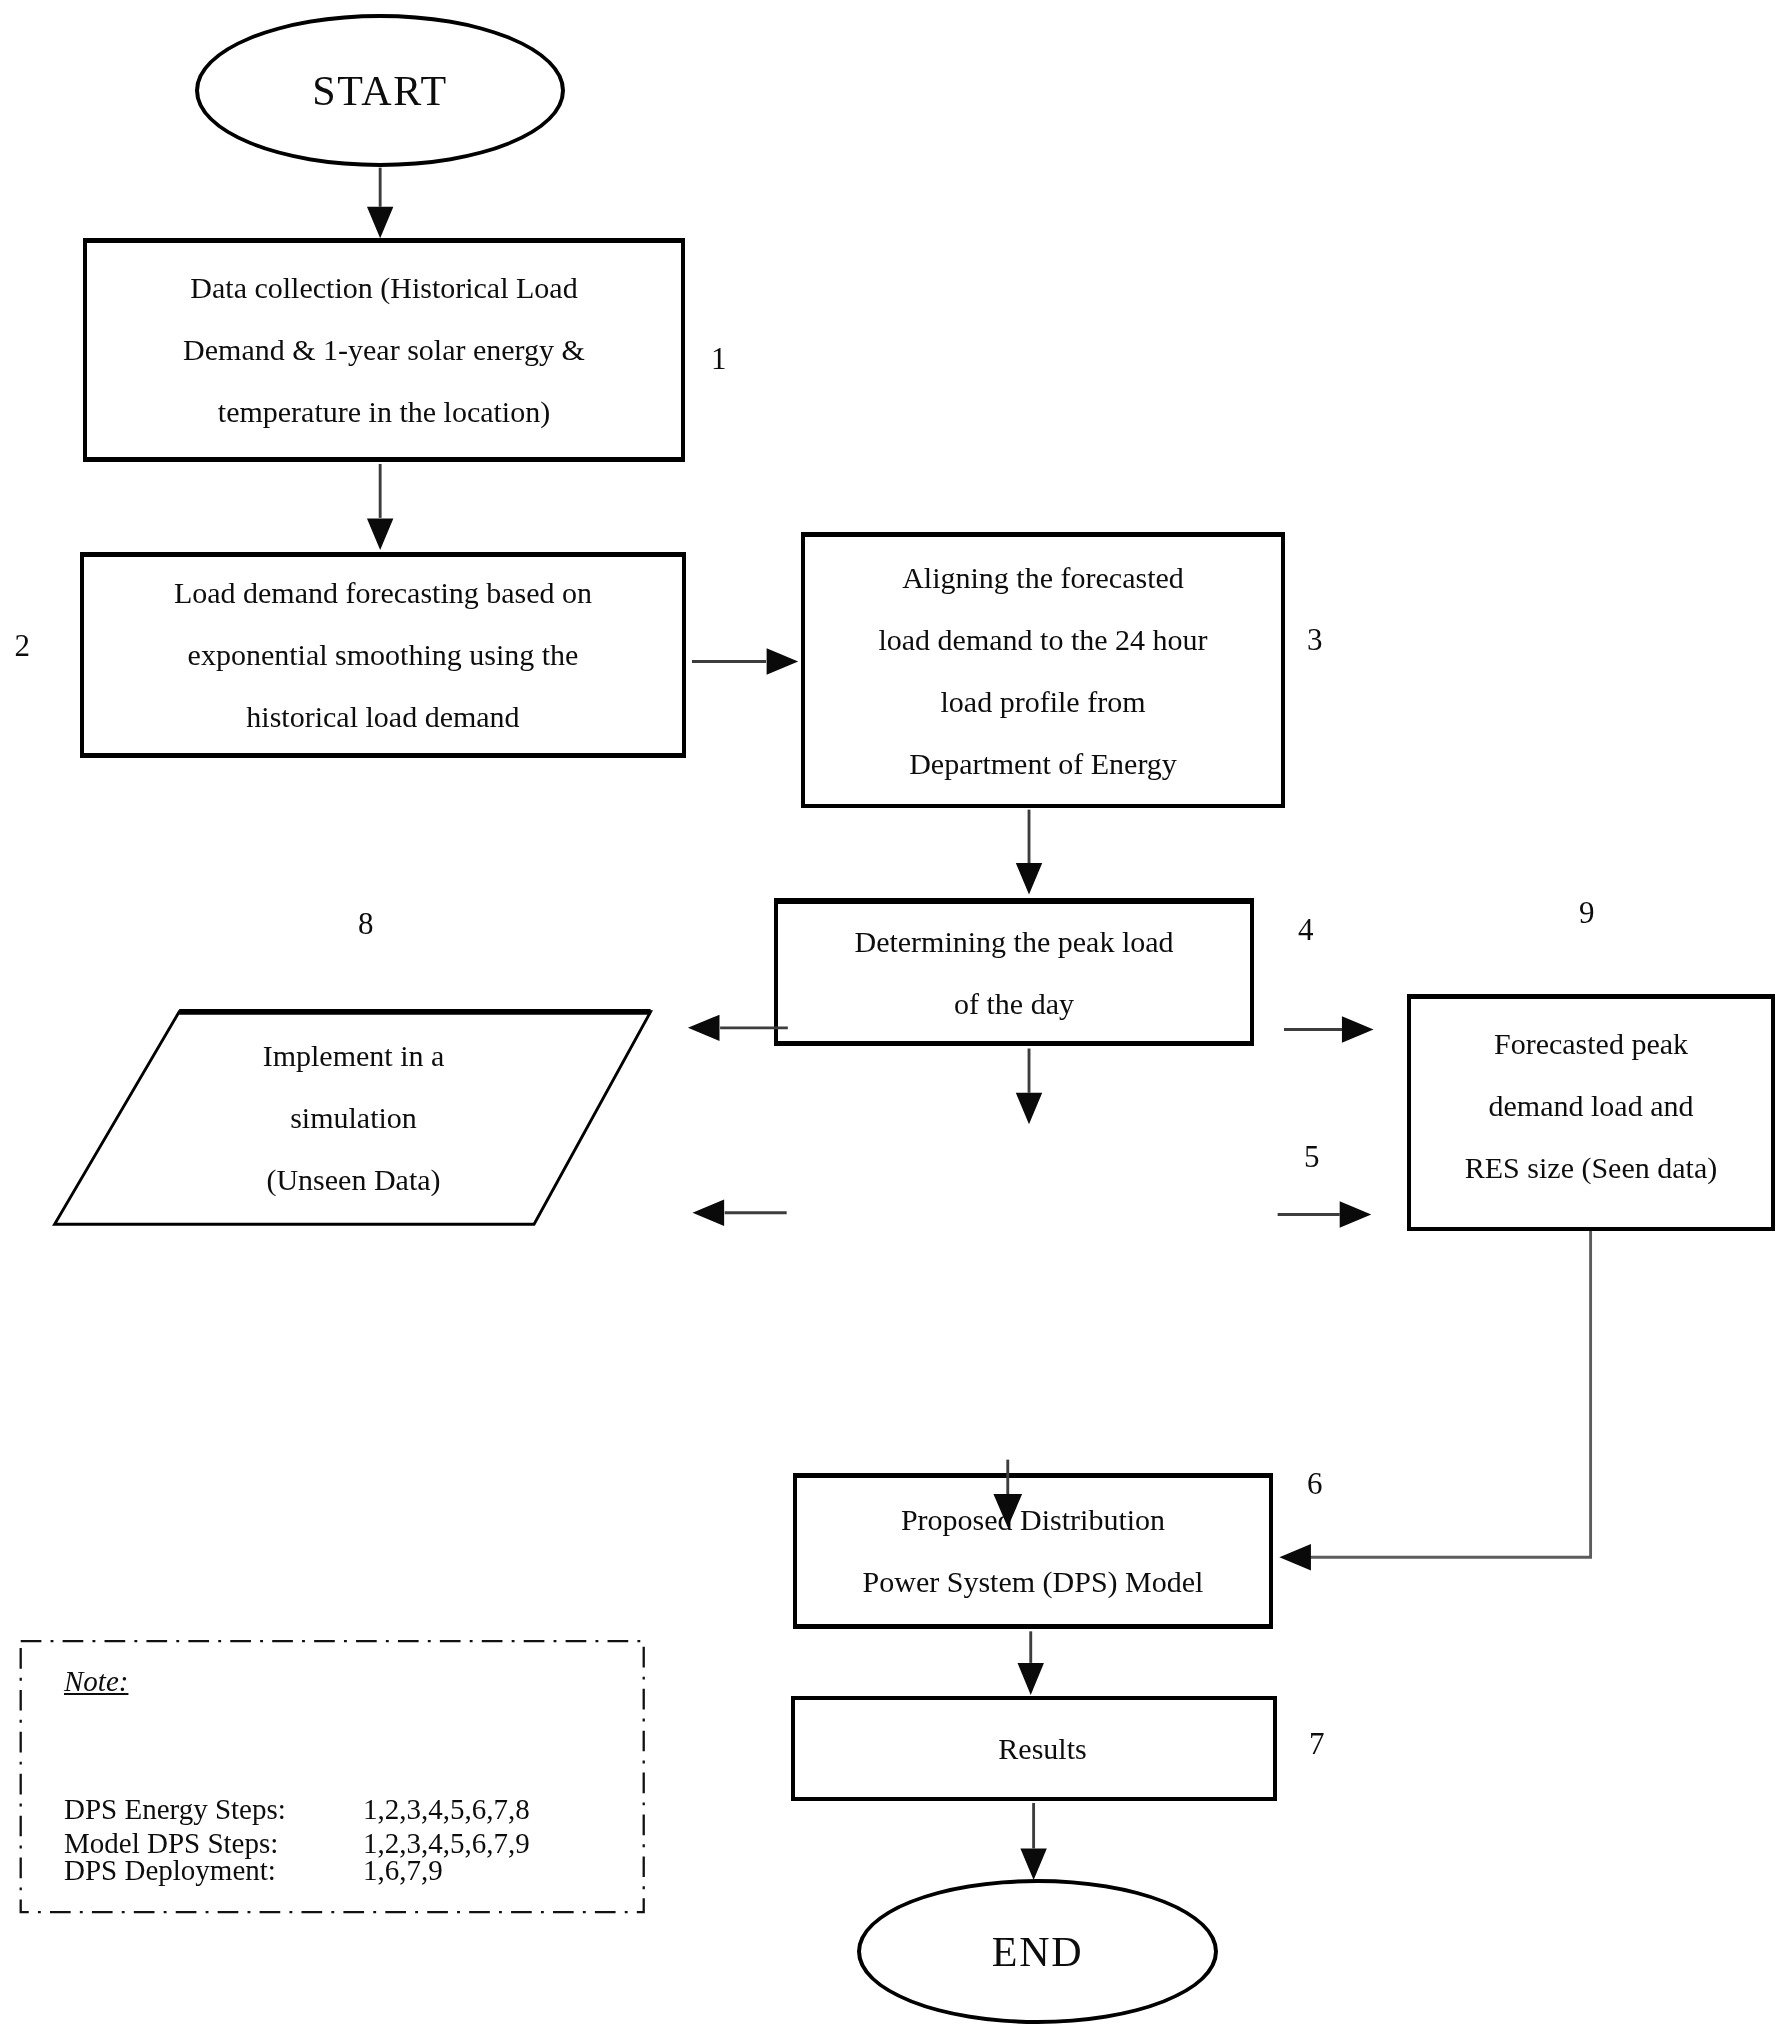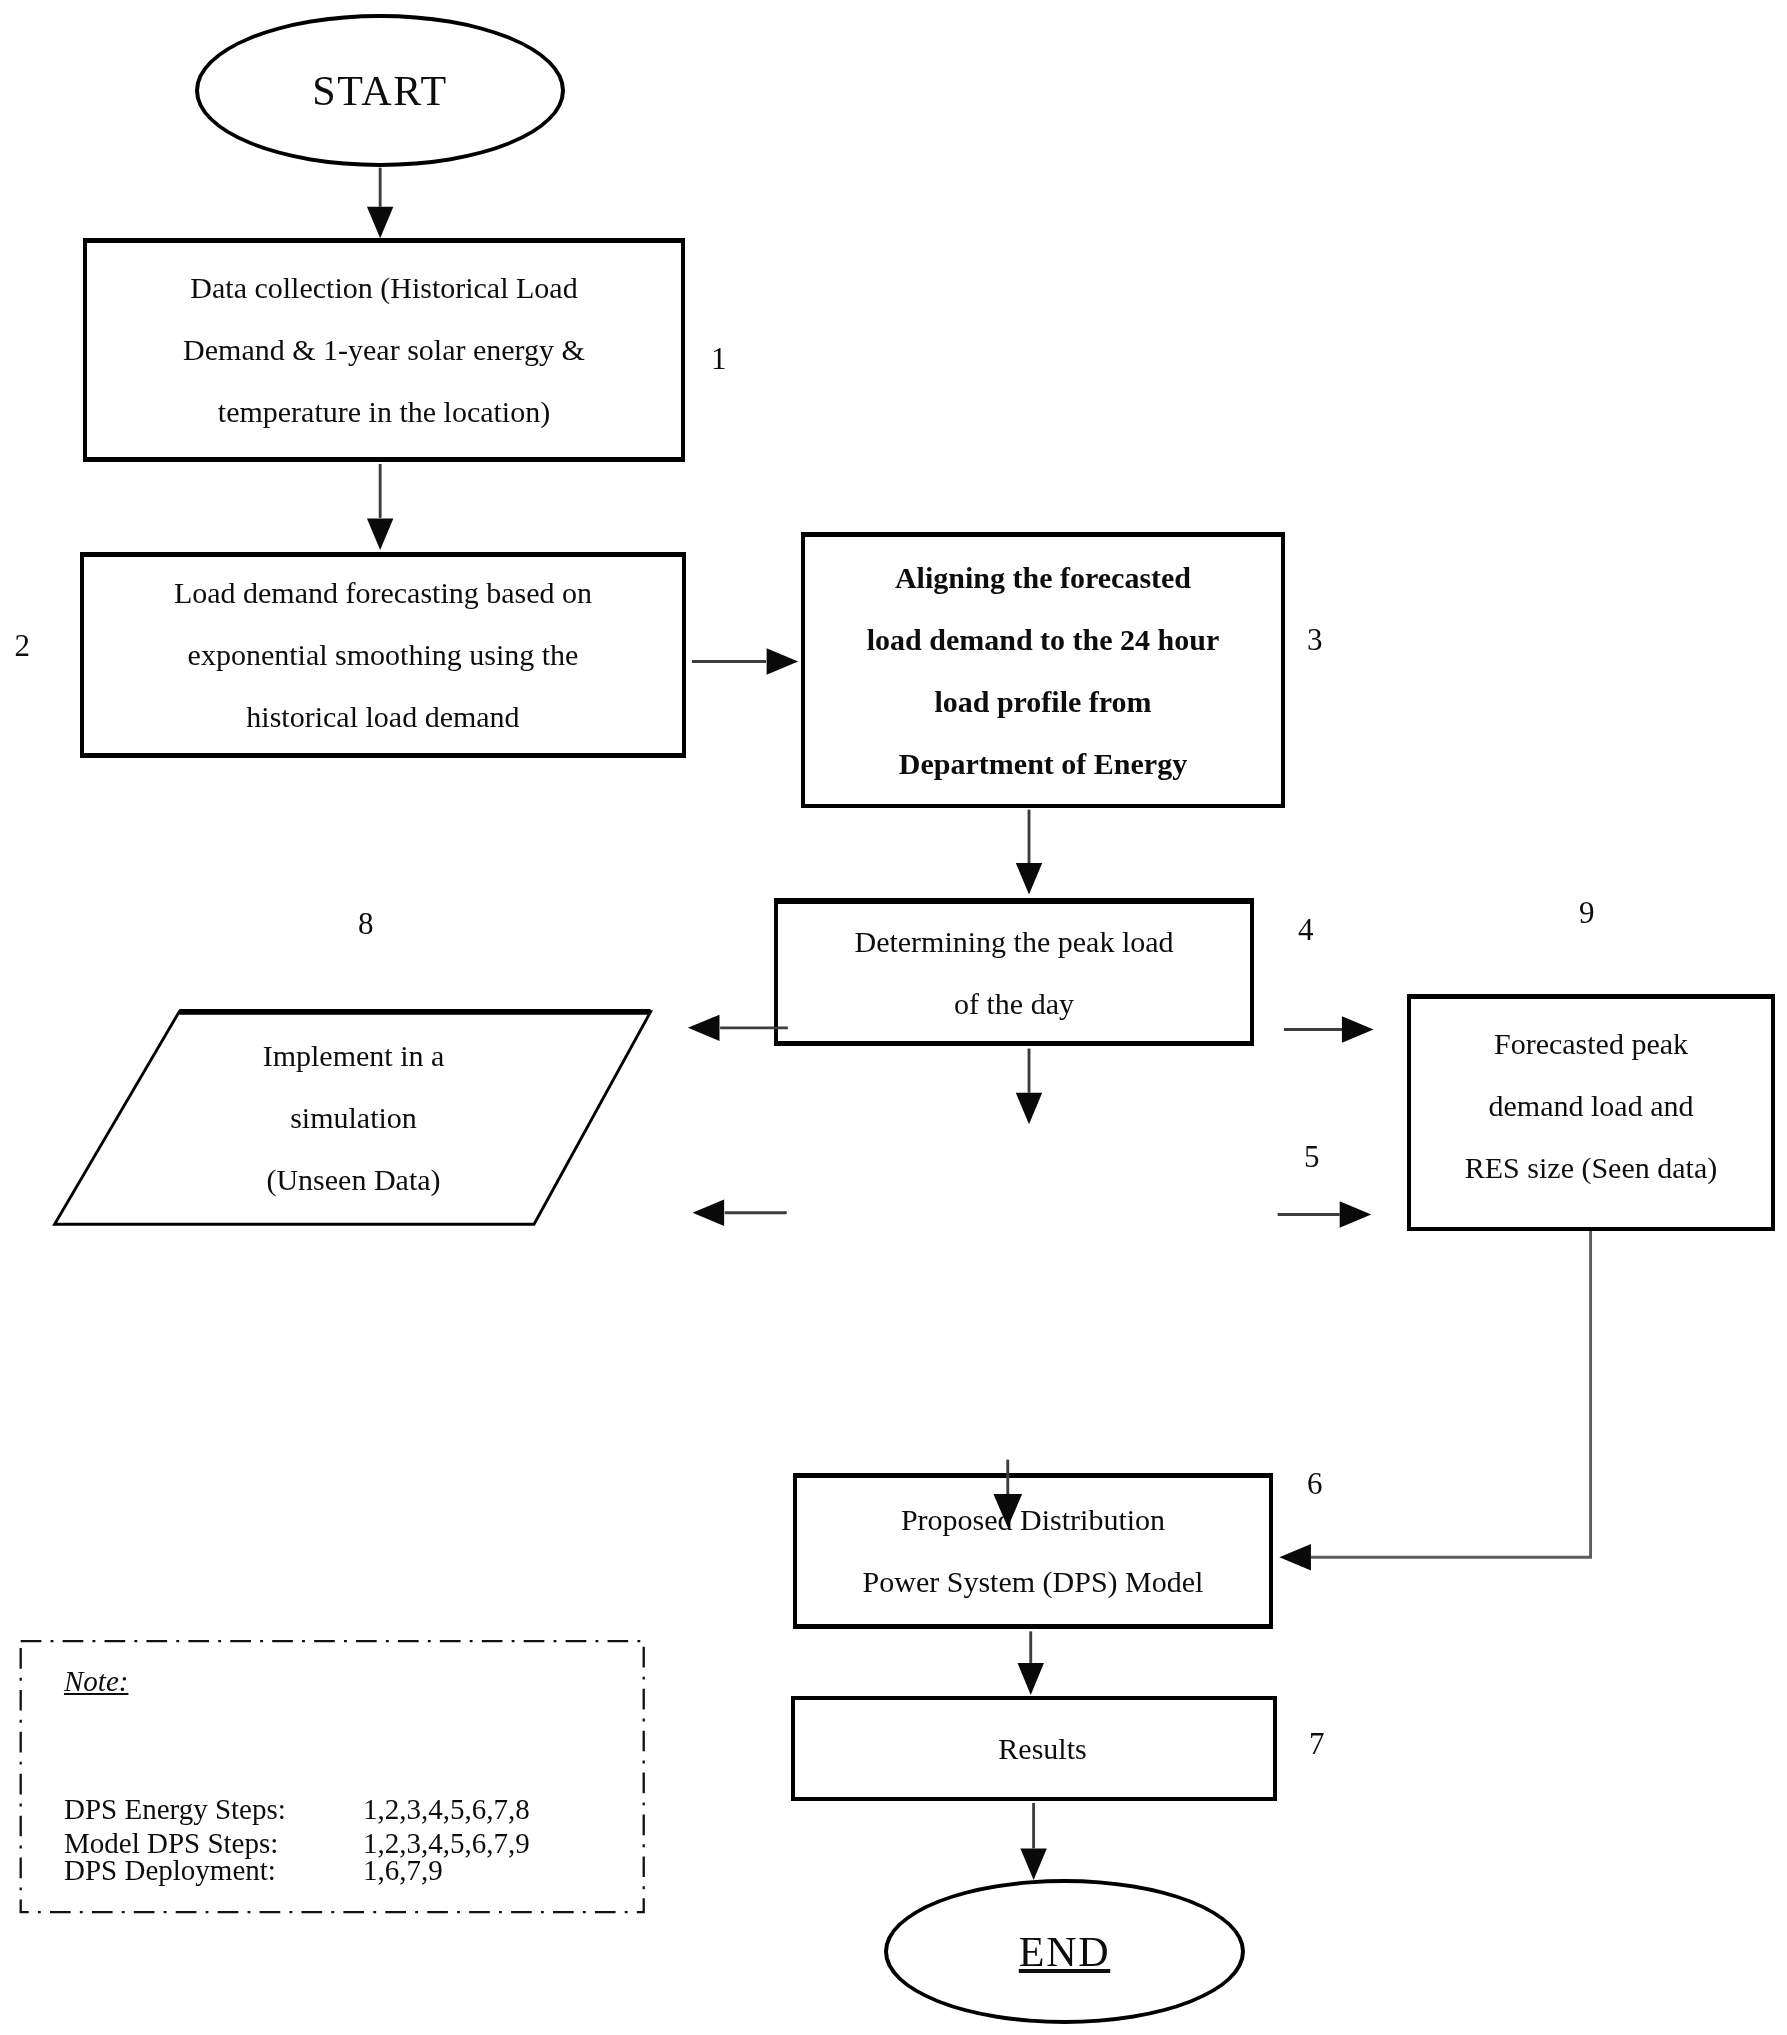--- a/index.html
+++ b/index.html
@@ -40,37 +40,37 @@
 </style>
 </head>
 <body>
 
 <div class="canvas">
 
   <div class="ellipse-node" style="left:195px; top:14.4px; width:370px; height:153px;">
     <span>START</span>
   </div>
 
-  <div class="ellipse-node" style="left:884px; top:1879px; width:361px; height:145px;text-decoration:underline;">
+  <div class="ellipse-node" style="left:857px; top:1879px; width:361px; height:145px;">
     <span>END</span>
   </div>
 
   <div class="rect-node" style="left:83px; top:238px; width:602px; height:224px; border-top-width:5.7px; border-bottom-width:5.7px;">
     <div class="tline">Data collection (Historical Load</div>
     <div class="tline">Demand &amp; 1-year solar energy &amp;</div>
     <div class="tline">temperature in the location)</div>
   </div>
 
   <div class="rect-node" style="left:80px; top:552px; width:606px; height:206px; border-top-width:5.7px; border-bottom-width:5.7px;">
     <div class="tline">Load demand forecasting based on</div>
     <div class="tline">exponential smoothing using the</div>
     <div class="tline">historical load demand</div>
   </div>
 
-  <div class="rect-node" style="left:801px; top:532px; width:484px; height:276px; border-top-width:5.7px;font-weight:bold;">
+  <div class="rect-node" style="left:801px; top:532px; width:484px; height:276px; border-top-width:5.7px;">
     <div class="tline">Aligning the forecasted</div>
     <div class="tline">load demand to the 24 hour</div>
     <div class="tline">load profile from</div>
     <div class="tline">Department of Energy</div>
   </div>
 
   <div class="rect-node" style="left:774px; top:898px; width:480px; height:148px; border-top-width:6.3px; border-bottom-width:5.7px;">
     <div class="tline">Determining the peak load</div>
     <div class="tline">of the day</div>
   </div>

